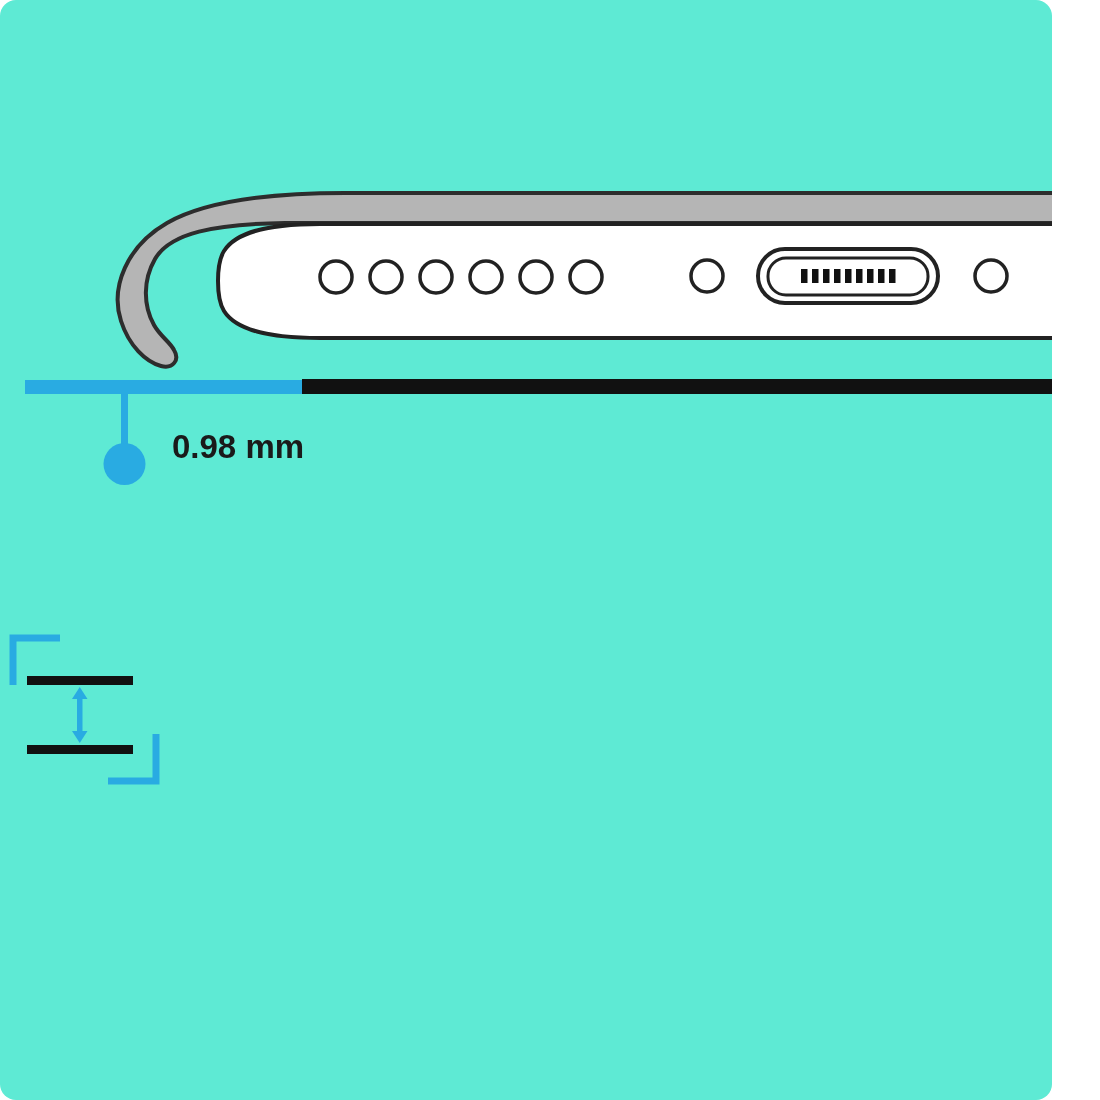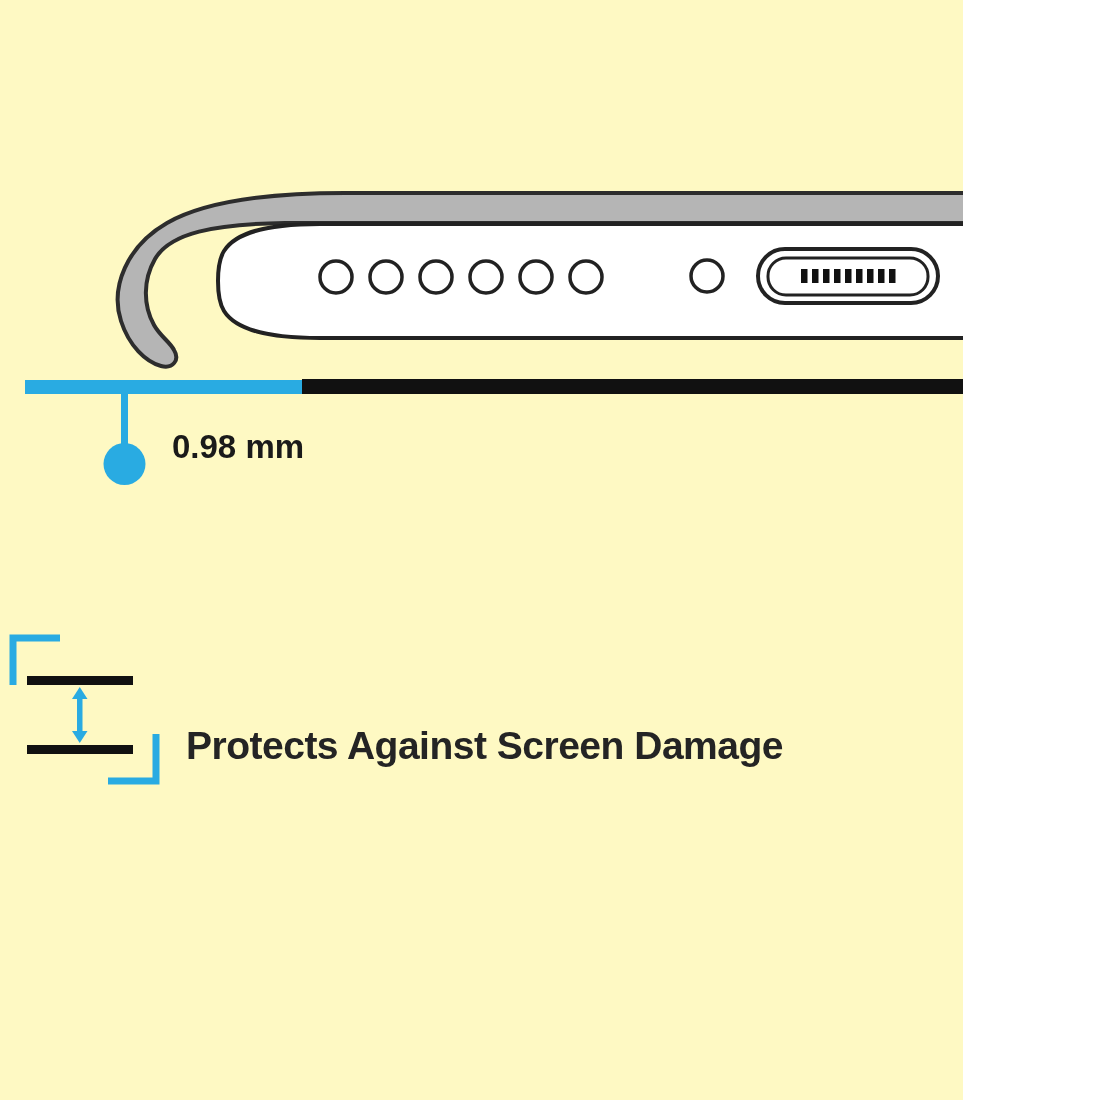--- a/index.html
+++ b/index.html
@@ -1,17 +1,17 @@
 <!DOCTYPE html>
 <html style="--accent: #29ABE2; --ink: #1a1a1a; --case-gray: #b5b5b5; --outline: #2d2d2d;"><head>
 <meta charset="utf-8">
 <style>
   html,body{margin:0;padding:0;background:#ffffff;}
   body{font-family:"Liberation Sans", sans-serif;}
-  .canvas{position:relative;width:963px;height:1100px;background:#fef9c3;overflow:hidden;}
+  .canvas{position:relative;width:1052px;height:1100px;background:#5eead4;overflow:hidden;border-radius:16px;}
   svg{position:absolute;display:block;}
   .measure-label{
     position:absolute;left:172px;top:428px;
     font-size:33px;font-weight:bold;color:var(--ink);
     letter-spacing:0;
   }
   .feature-title{
     position:absolute;left:186px;top:640px;
     font-size:64px;font-weight:bold;color:var(--ink);
     letter-spacing:-1.5px;line-height:1;
@@ -95,15 +95,14 @@
 
     <rect x="27" y="120" width="106" height="9" fill="#111111"></rect>
 
     <g fill="var(--accent)">
       <rect x="77" y="72" width="5.5" height="36"></rect>
       <polygon points="79.75,62 72,74 87.5,74"></polygon>
       <polygon points="79.75,118 72,106 87.5,106"></polygon>
     </g>
   </svg>
 
-  <div class="feature-sub">Protects Against Screen Damage</div>
 
 </div>
 
 </body></html>

